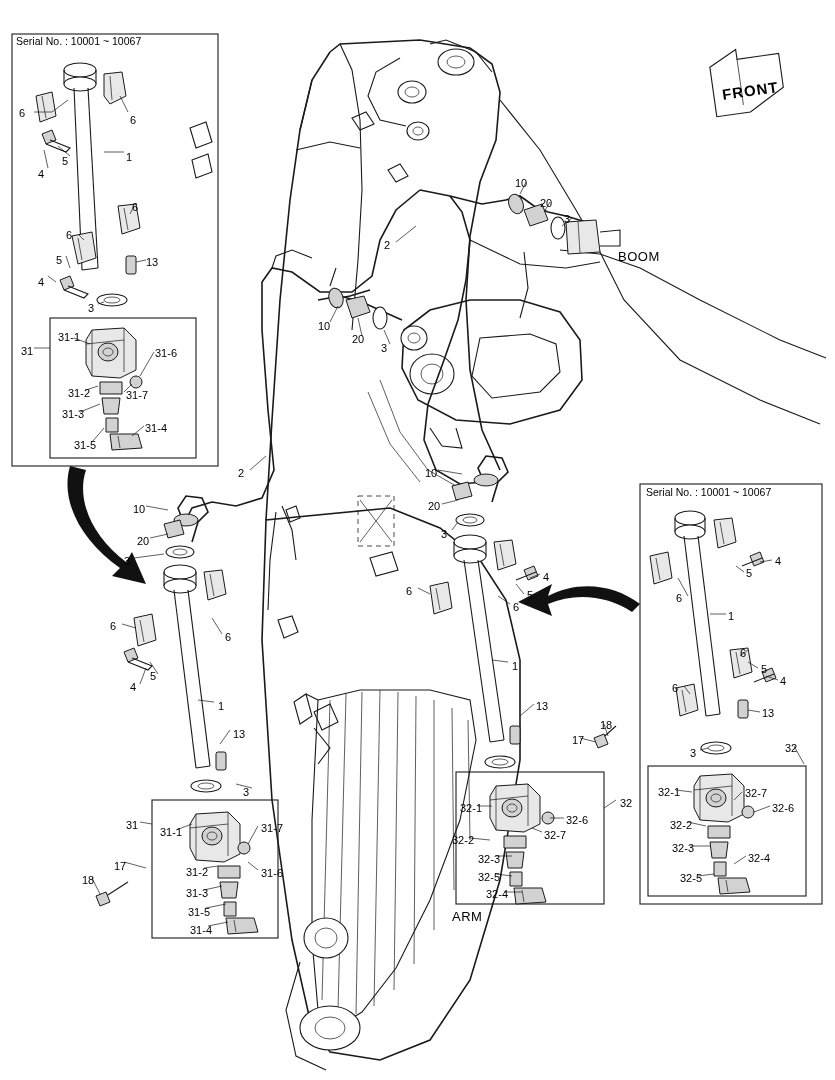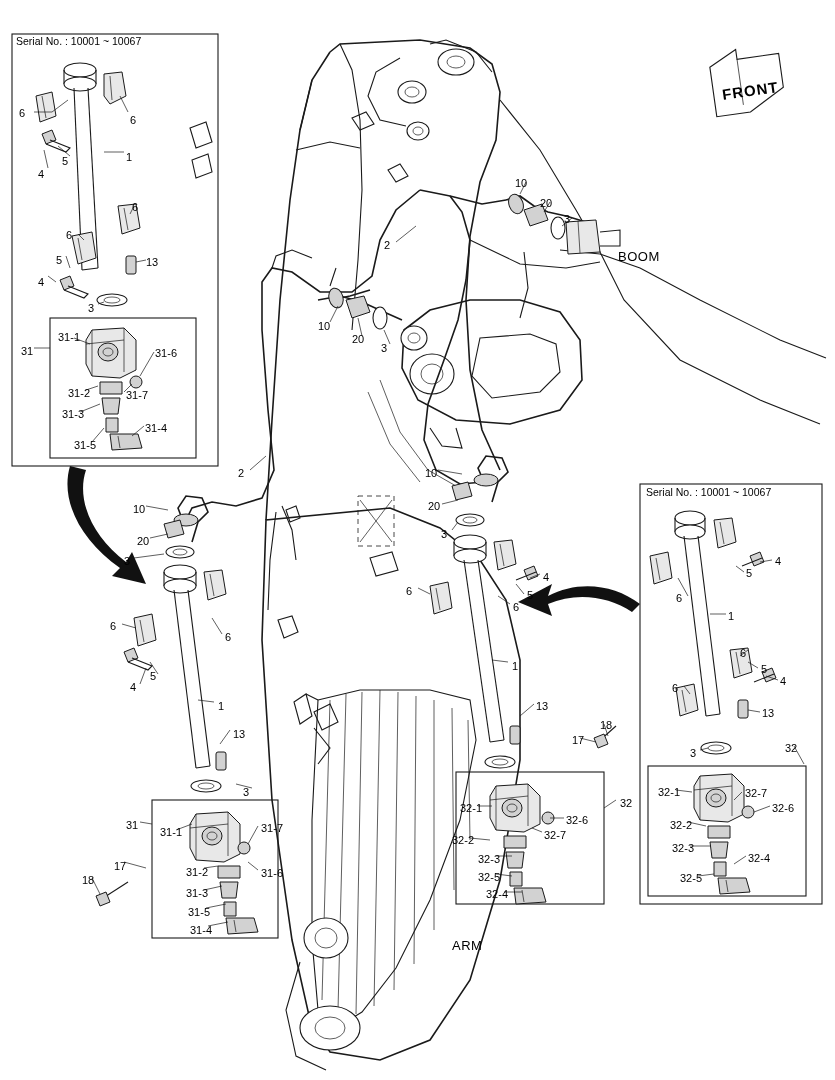--- a/index.html
+++ b/index.html
@@ -423,21 +423,21 @@
       <path d="M698 876 L714 874"></path>
     </g>
   </svg>
 
   <div class="lbl serial" style="left:16px; top:36px;">Serial No. : 10001 ~ 10067</div>
 
   <div class="lbl serial" style="left:646px; top:487px;">Serial No. : 10001 ~ 10067</div>
 
   <div class="lbl big" style="left:618px; top:250px;">BOOM</div>
 
-  <div class="lbl big" style="left:452px; top:939px;">ARM</div>
+  <div class="lbl big" style="left:452px; top:910px;">ARM</div>
 
   <div class="front-badge" style="left:722px; top:82px; transform:rotate(-8deg);">FRONT</div>
 
   <div id="callout-layer">
       <div class="lbl" style="left: 19px; top: 108px;">6</div>
       <div class="lbl" style="left: 130px; top: 115px;">6</div>
       <div class="lbl" style="left: 62px; top: 156px;">5</div>
       <div class="lbl" style="left: 38px; top: 169px;">4</div>
       <div class="lbl" style="left: 126px; top: 152px;">1</div>
       <div class="lbl" style="left: 132px; top: 202px;">6</div>

